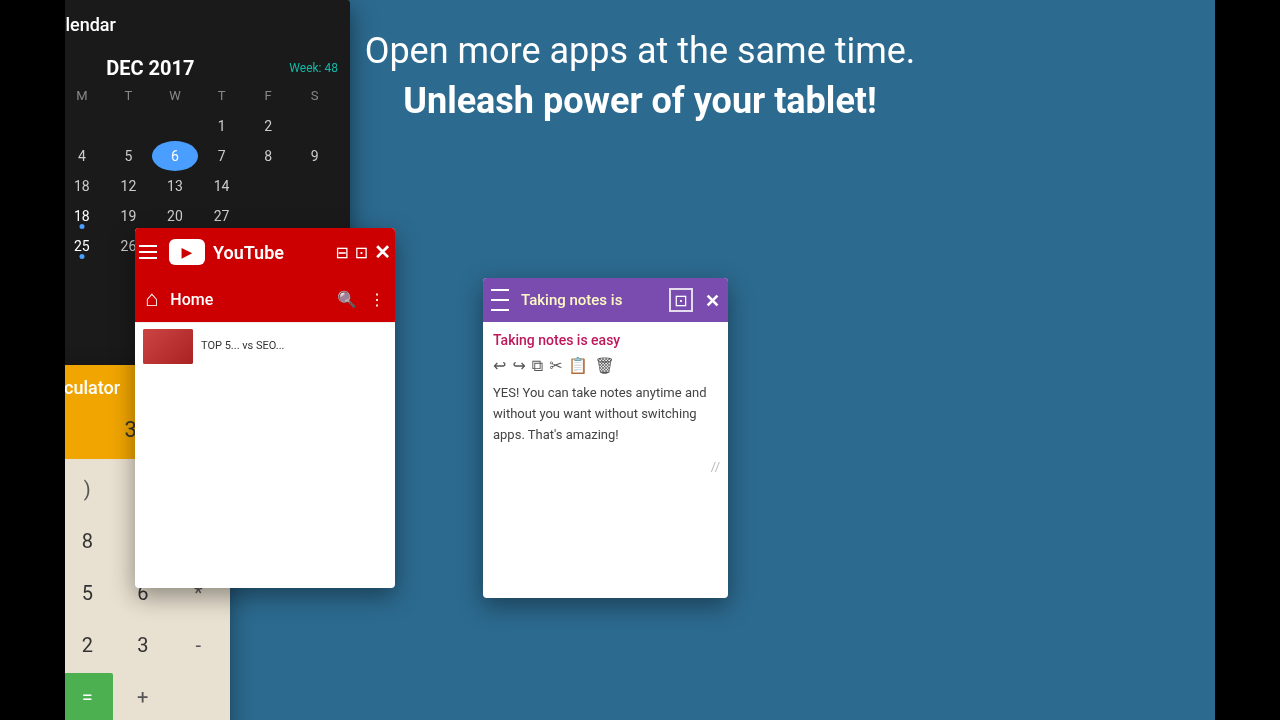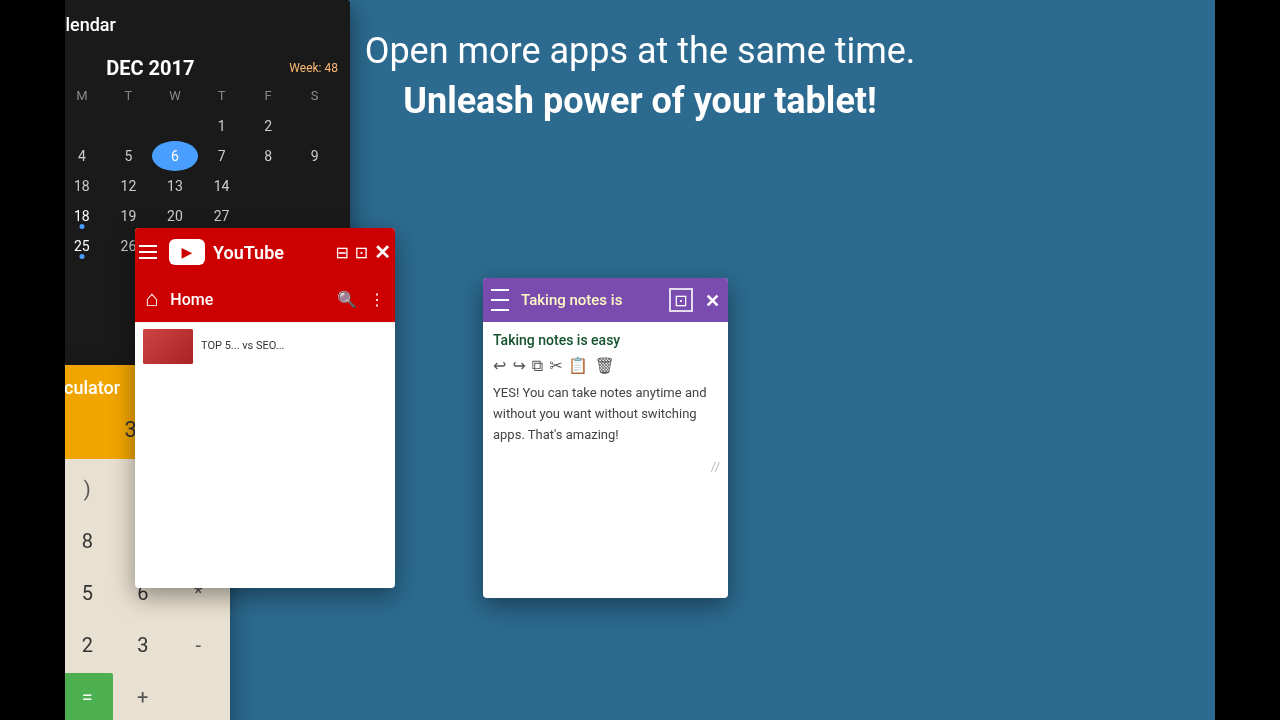--- a/index.html
+++ b/index.html
@@ -155,21 +155,21 @@
       padding: 0 12px; gap: 10px;
     }
     .cal-title { color: #fff; font-size: 18px; font-weight: 500; flex: 1; }
     .cal-body { padding: 8px 12px; }
     .cal-header-row {
       display: flex; align-items: center;
       justify-content: space-between;
       margin-bottom: 4px;
     }
     .cal-month { color: #fff; font-size: 20px; font-weight: 700; }
-    .cal-week { color: #fdba74; font-size: 12px; margin-left: 6px; }
+    .cal-week { color: #14b8a6; font-size: 12px; margin-left: 6px; }
     .cal-nav { color: #aaa; font-size: 18px; cursor: pointer; }
     .cal-days-header {
       display: grid;
       grid-template-columns: repeat(7, 1fr);
       text-align: center;
       margin-bottom: 4px;
     }
     .cal-day-label { color: #888; font-size: 13px; padding: 4px 0; }
     .cal-days-grid {
       display: grid;
@@ -209,21 +209,21 @@
       box-shadow: 0 8px 24px rgba(0,0,0,0.4);
     }
     .notes-titlebar {
       background: #7b4caf;
       height: 44px;
       display: flex; align-items: center;
       padding: 0 8px; gap: 8px;
     }
     .notes-title { color: #fef9c3; font-size: 15px; font-weight: 500; flex: 1; white-space: nowrap; overflow: hidden; }
     .notes-body { padding: 10px; }
-    .notes-subtitle { font-size: 14px; font-weight: 500; color: #14532d; margin-bottom: 8px; }
+    .notes-subtitle { font-size: 14px; font-weight: 500; color: #be185d; margin-bottom: 8px; }
     .notes-toolbar {
       display: flex; gap: 6px;
       margin-bottom: 8px;
       align-items: center;
     }
     .notes-tool-btn { font-size: 16px; color: #555; cursor: pointer; }
     .notes-text { font-size: 13px; color: #444; line-height: 1.6; }
 
     
     .calc-window {

